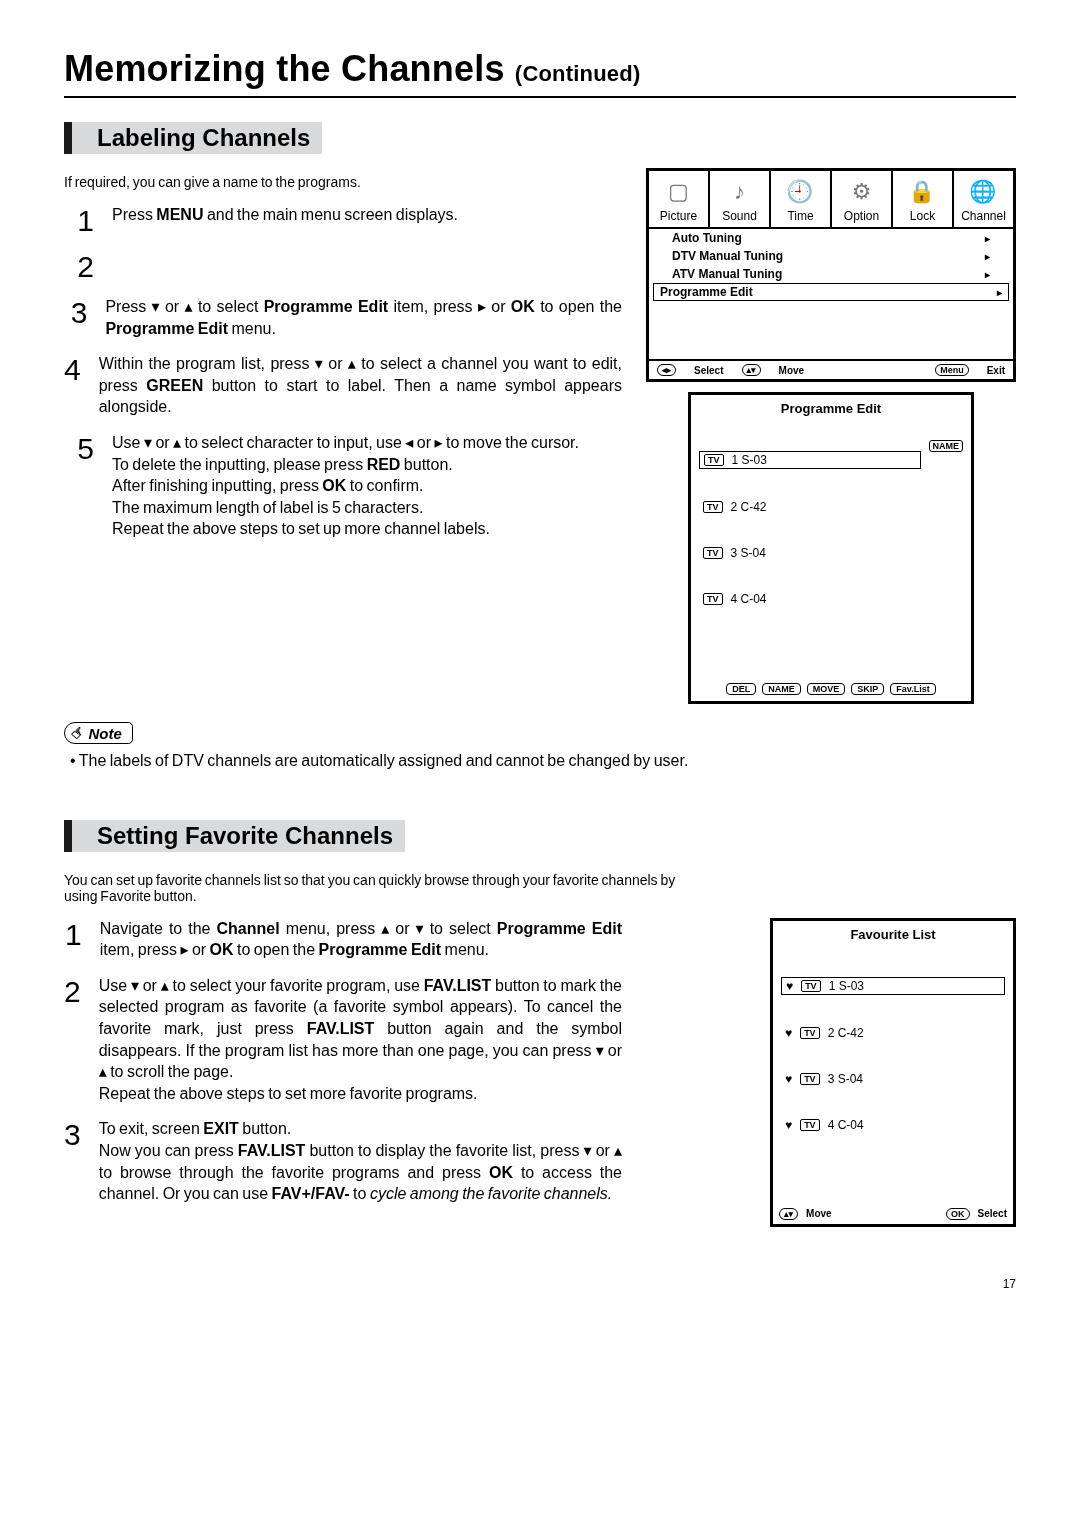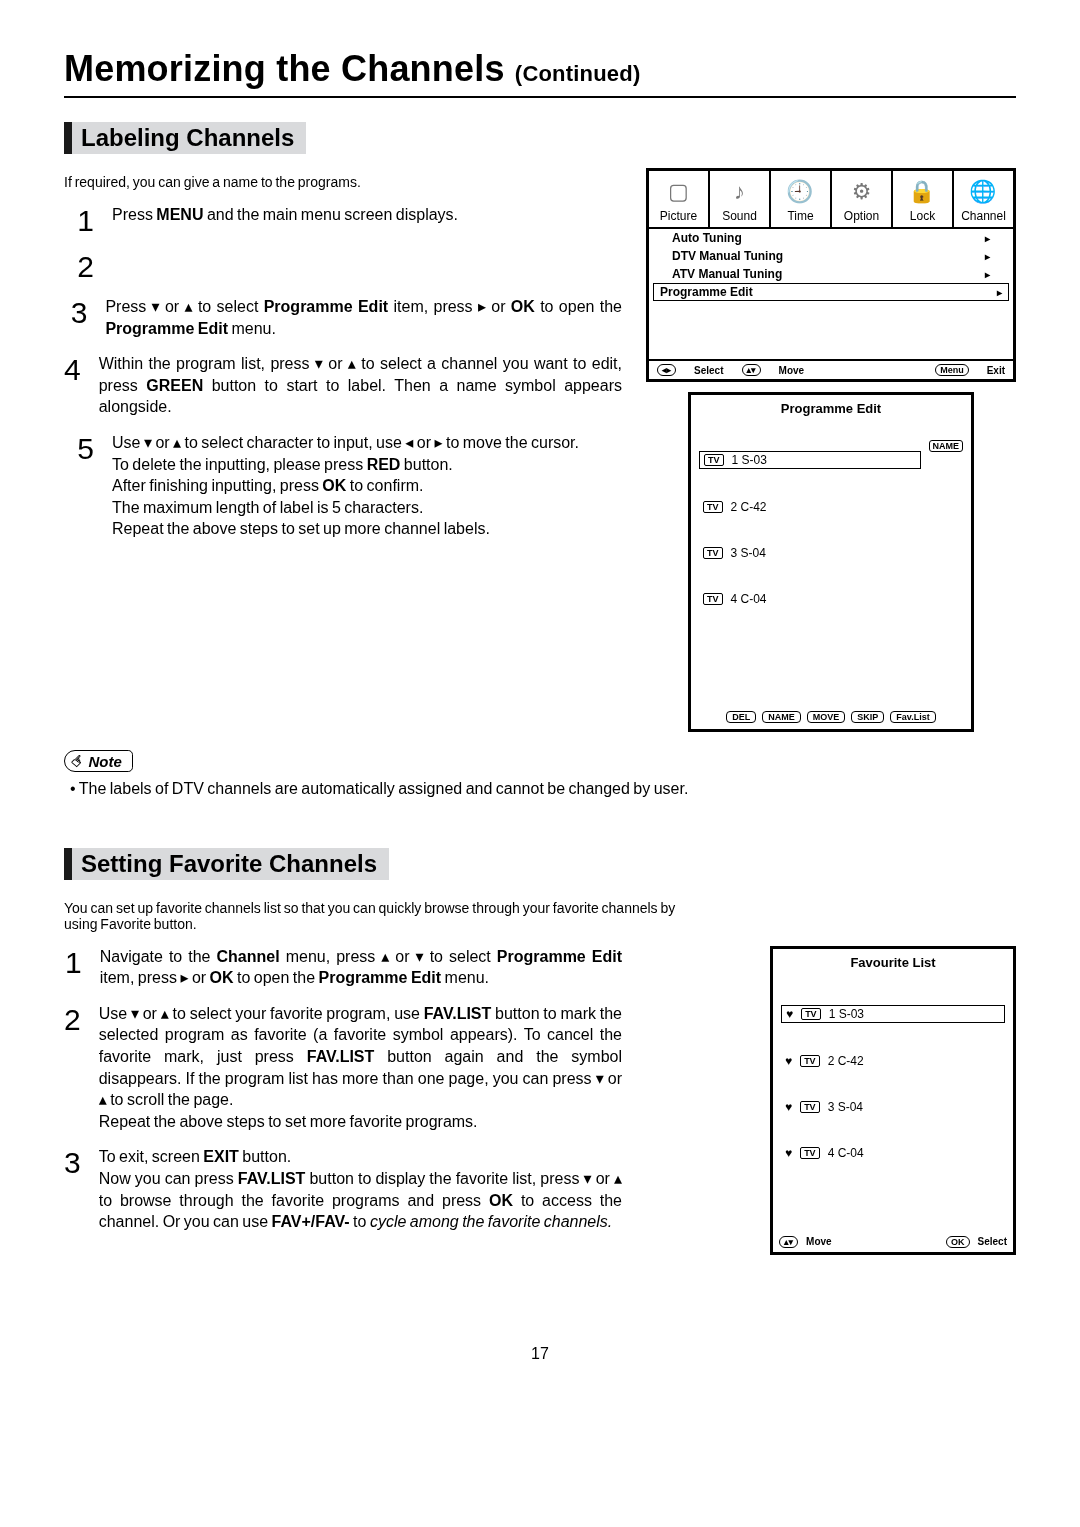--- a/index.html
+++ b/index.html
@@ -27,21 +27,21 @@
     border-top:2px solid #000;
     margin:6px 0 24px 0;
   }
   .section-h{
     display:inline-block;
     background:#d9dadc;
     border-left:8px solid #1a1a1a;
     font-family:"Gill Sans","Trebuchet MS",sans-serif;
     font-size:24px;
     font-weight:bold;
-    padding:2px 12px 2px 9px;
+    padding:2px 12px 2px 25px;
     margin-bottom:14px;
   }
   .columns{
     display:flex;
     gap:24px;
     align-items:flex-start;
   }
   .col-left{
     flex:1 1 auto;
   }
@@ -99,23 +99,23 @@
     font-size:16px;
     word-spacing:-1px;
     line-height:1.35;
     text-indent:-10px;
     padding-left:10px;
   }
   ul.notes li::before{
     content:"• ";
   }
   .page-num{
-    text-align:center;
-    font-size:16px;
-    margin-top:90px;
+    text-align:right;
+    font-size:12px;
+    margin-top:50px;
   }
 
   
   .osd{
     border:3px solid #000;
     background:#fff;
     font-size:13px;
     margin-bottom:10px;
   }
   .osd-tabs{
@@ -219,21 +219,20 @@
     padding:4px 6px 6px;
     font-size:9px;
     font-weight:bold;
     border-top:1px solid transparent;
     justify-content:center;
   }
   .pill{
     border:1px solid #000;
     border-radius:4px;
     padding:0 5px;
-    margin-top:28px;
   }
 
   .osd3{
     border:3px solid #000;
     width:240px;
     margin:0 0 0 auto;
     font-size:12px;
   }
   .osd3-foot{
     display:flex;

